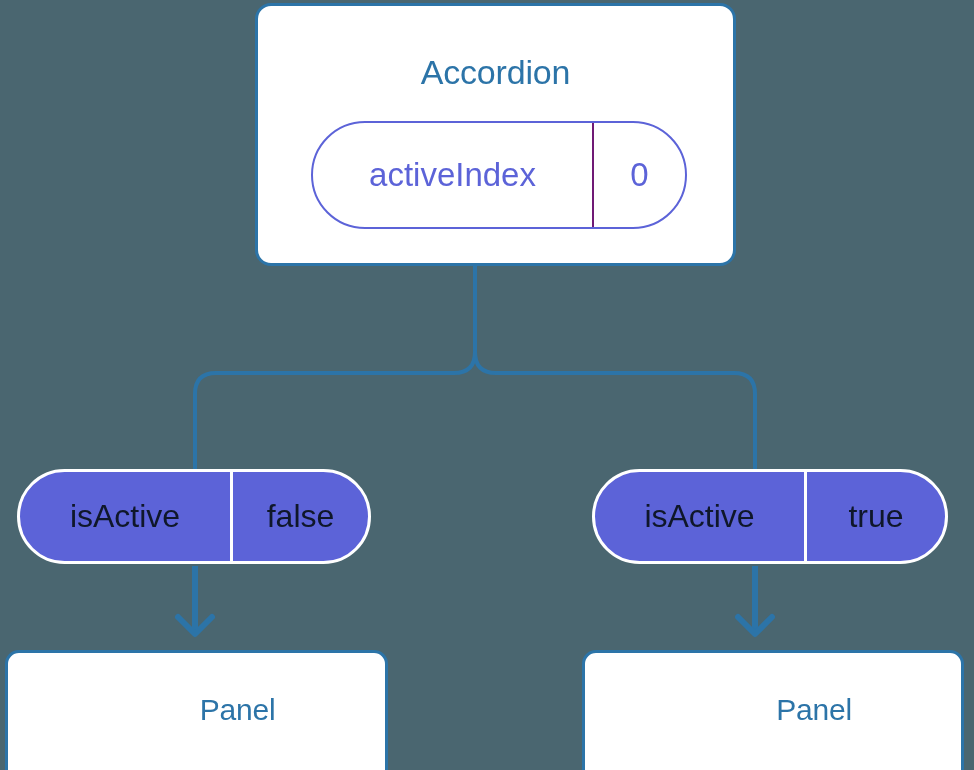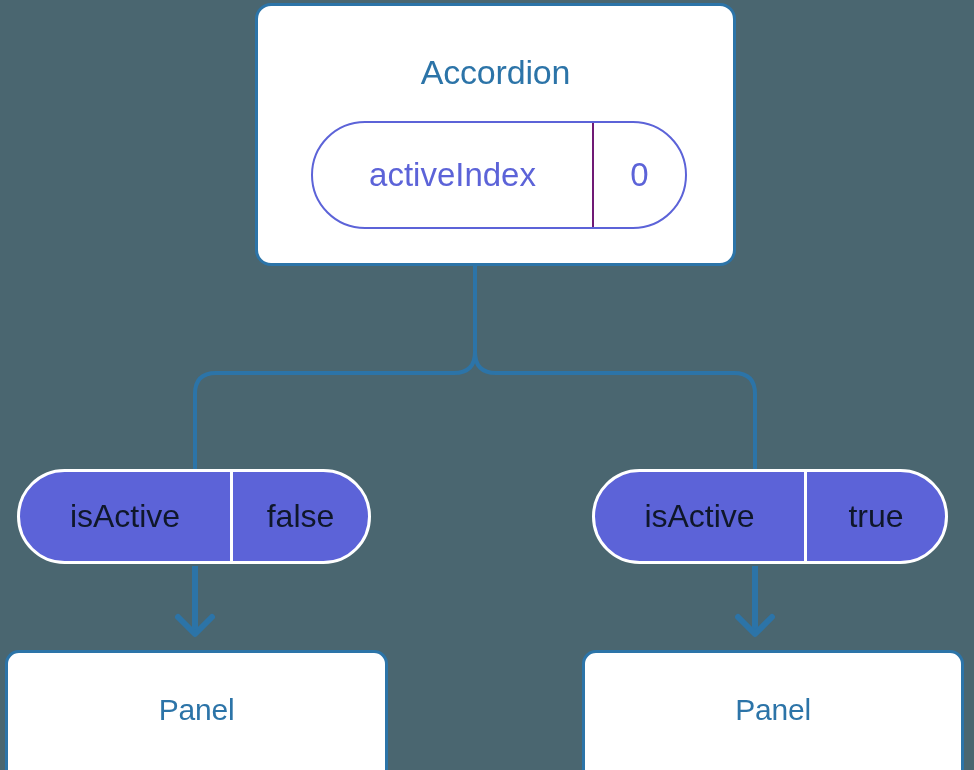--- a/index.html
+++ b/index.html
@@ -134,20 +134,21 @@
   #panel-right { left: 582px; width: 382px; }
   .panel-label {
     position: absolute;
     left: 0;
     top: 40px;
     width: 100%;
     text-align: center;
     font-size: 30px;
     color: #2c74a8;
     letter-spacing: -0.2px;
+    padding-left: 41px;
   }
 </style>
 </head>
 <body>
 
 <div id="stage">
 
   <svg id="connectors" viewBox="0 0 974 770" width="974" height="770">
 
     <path d="M 475 266

